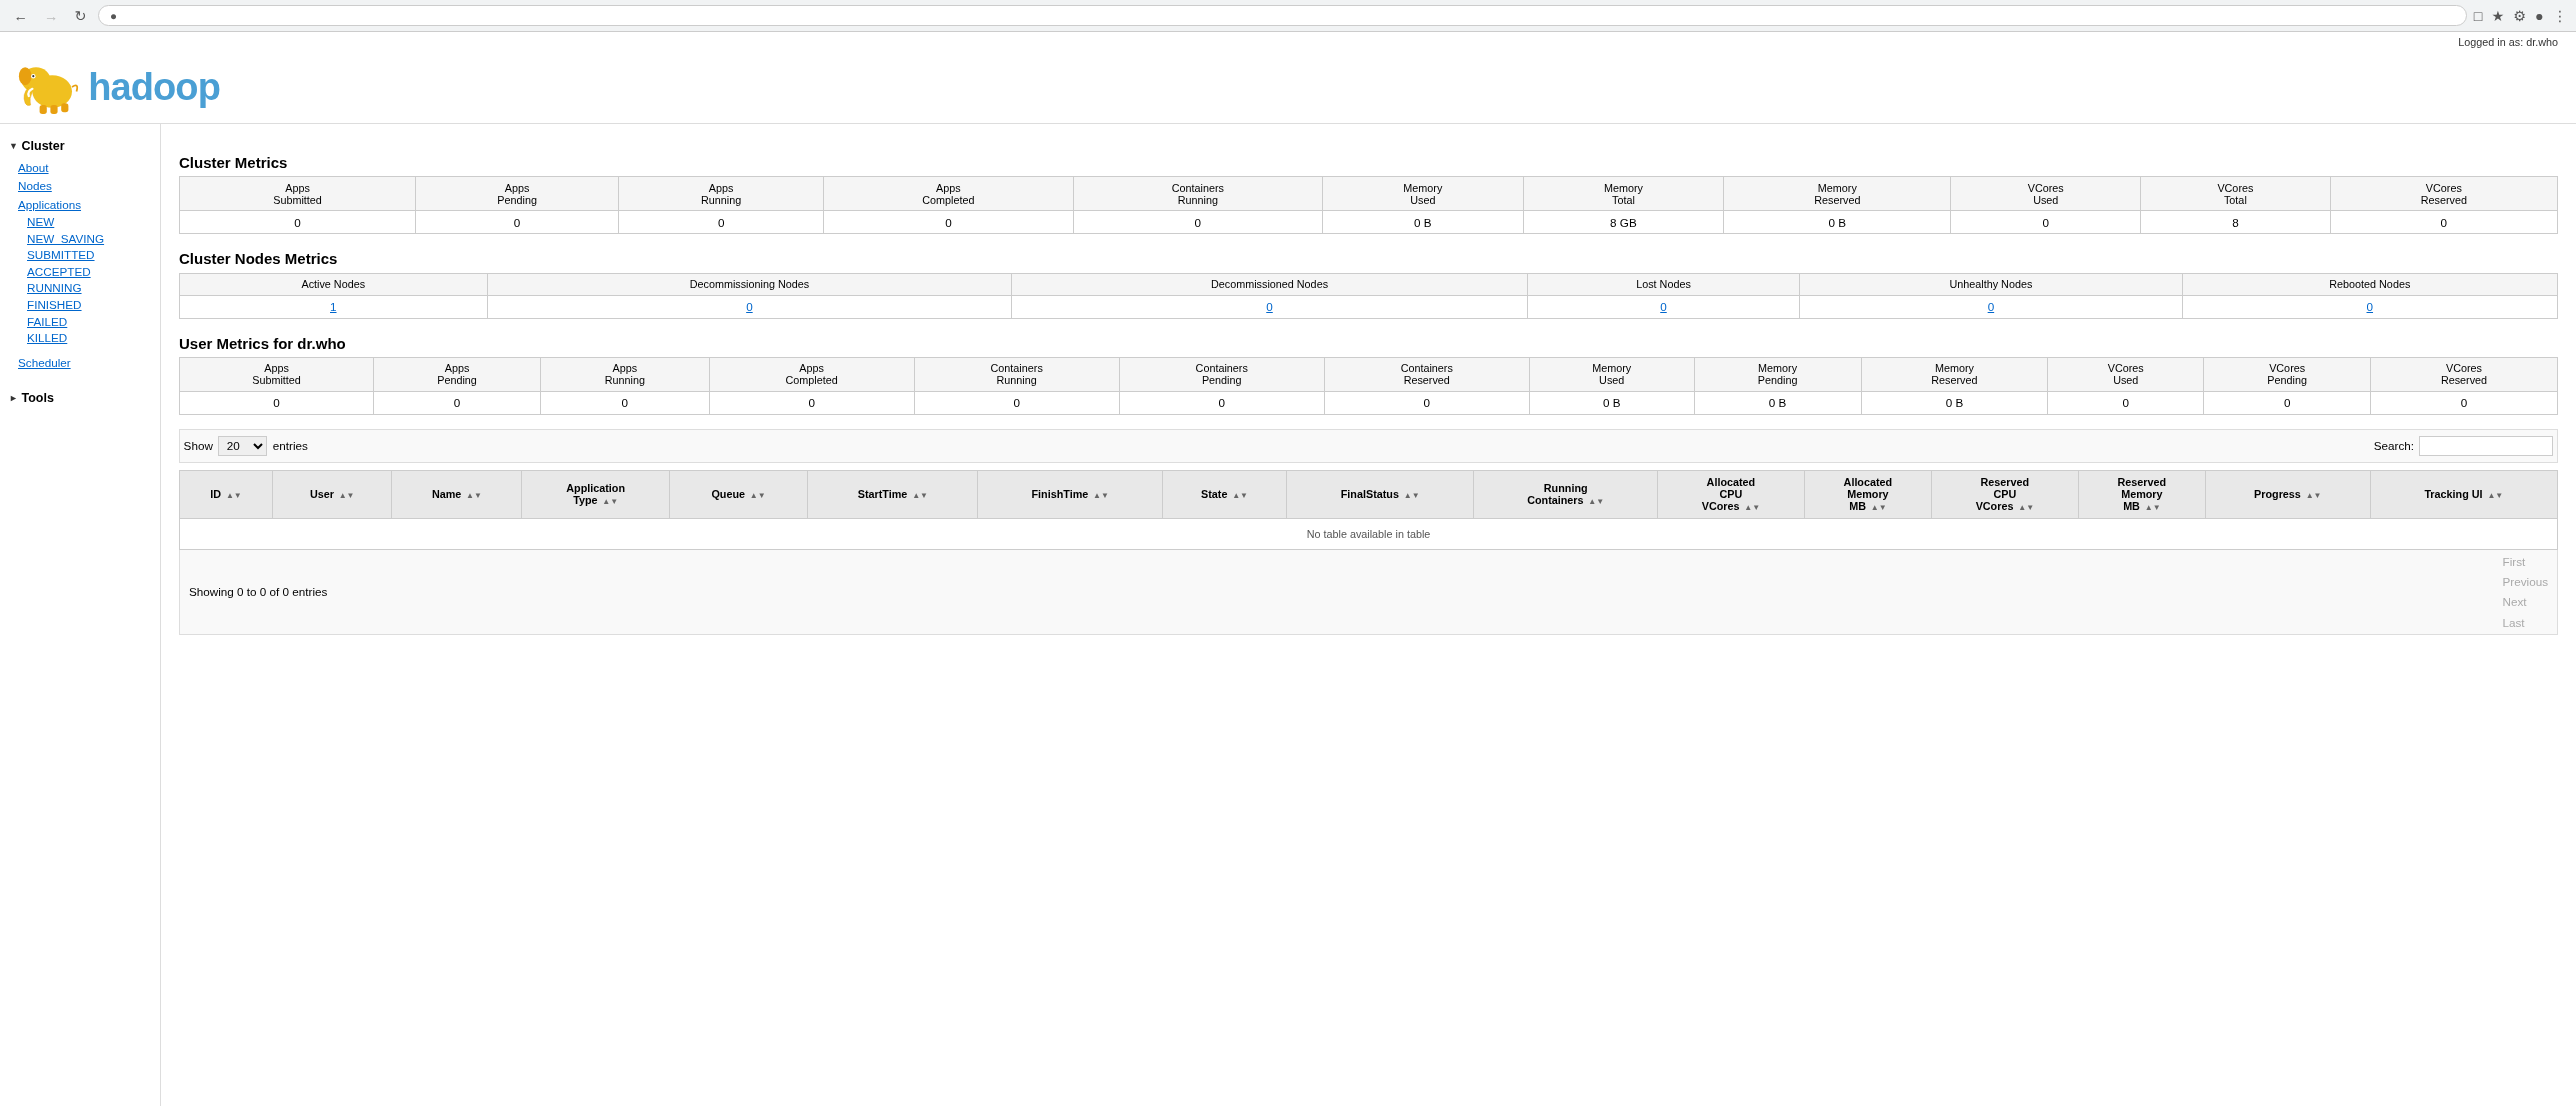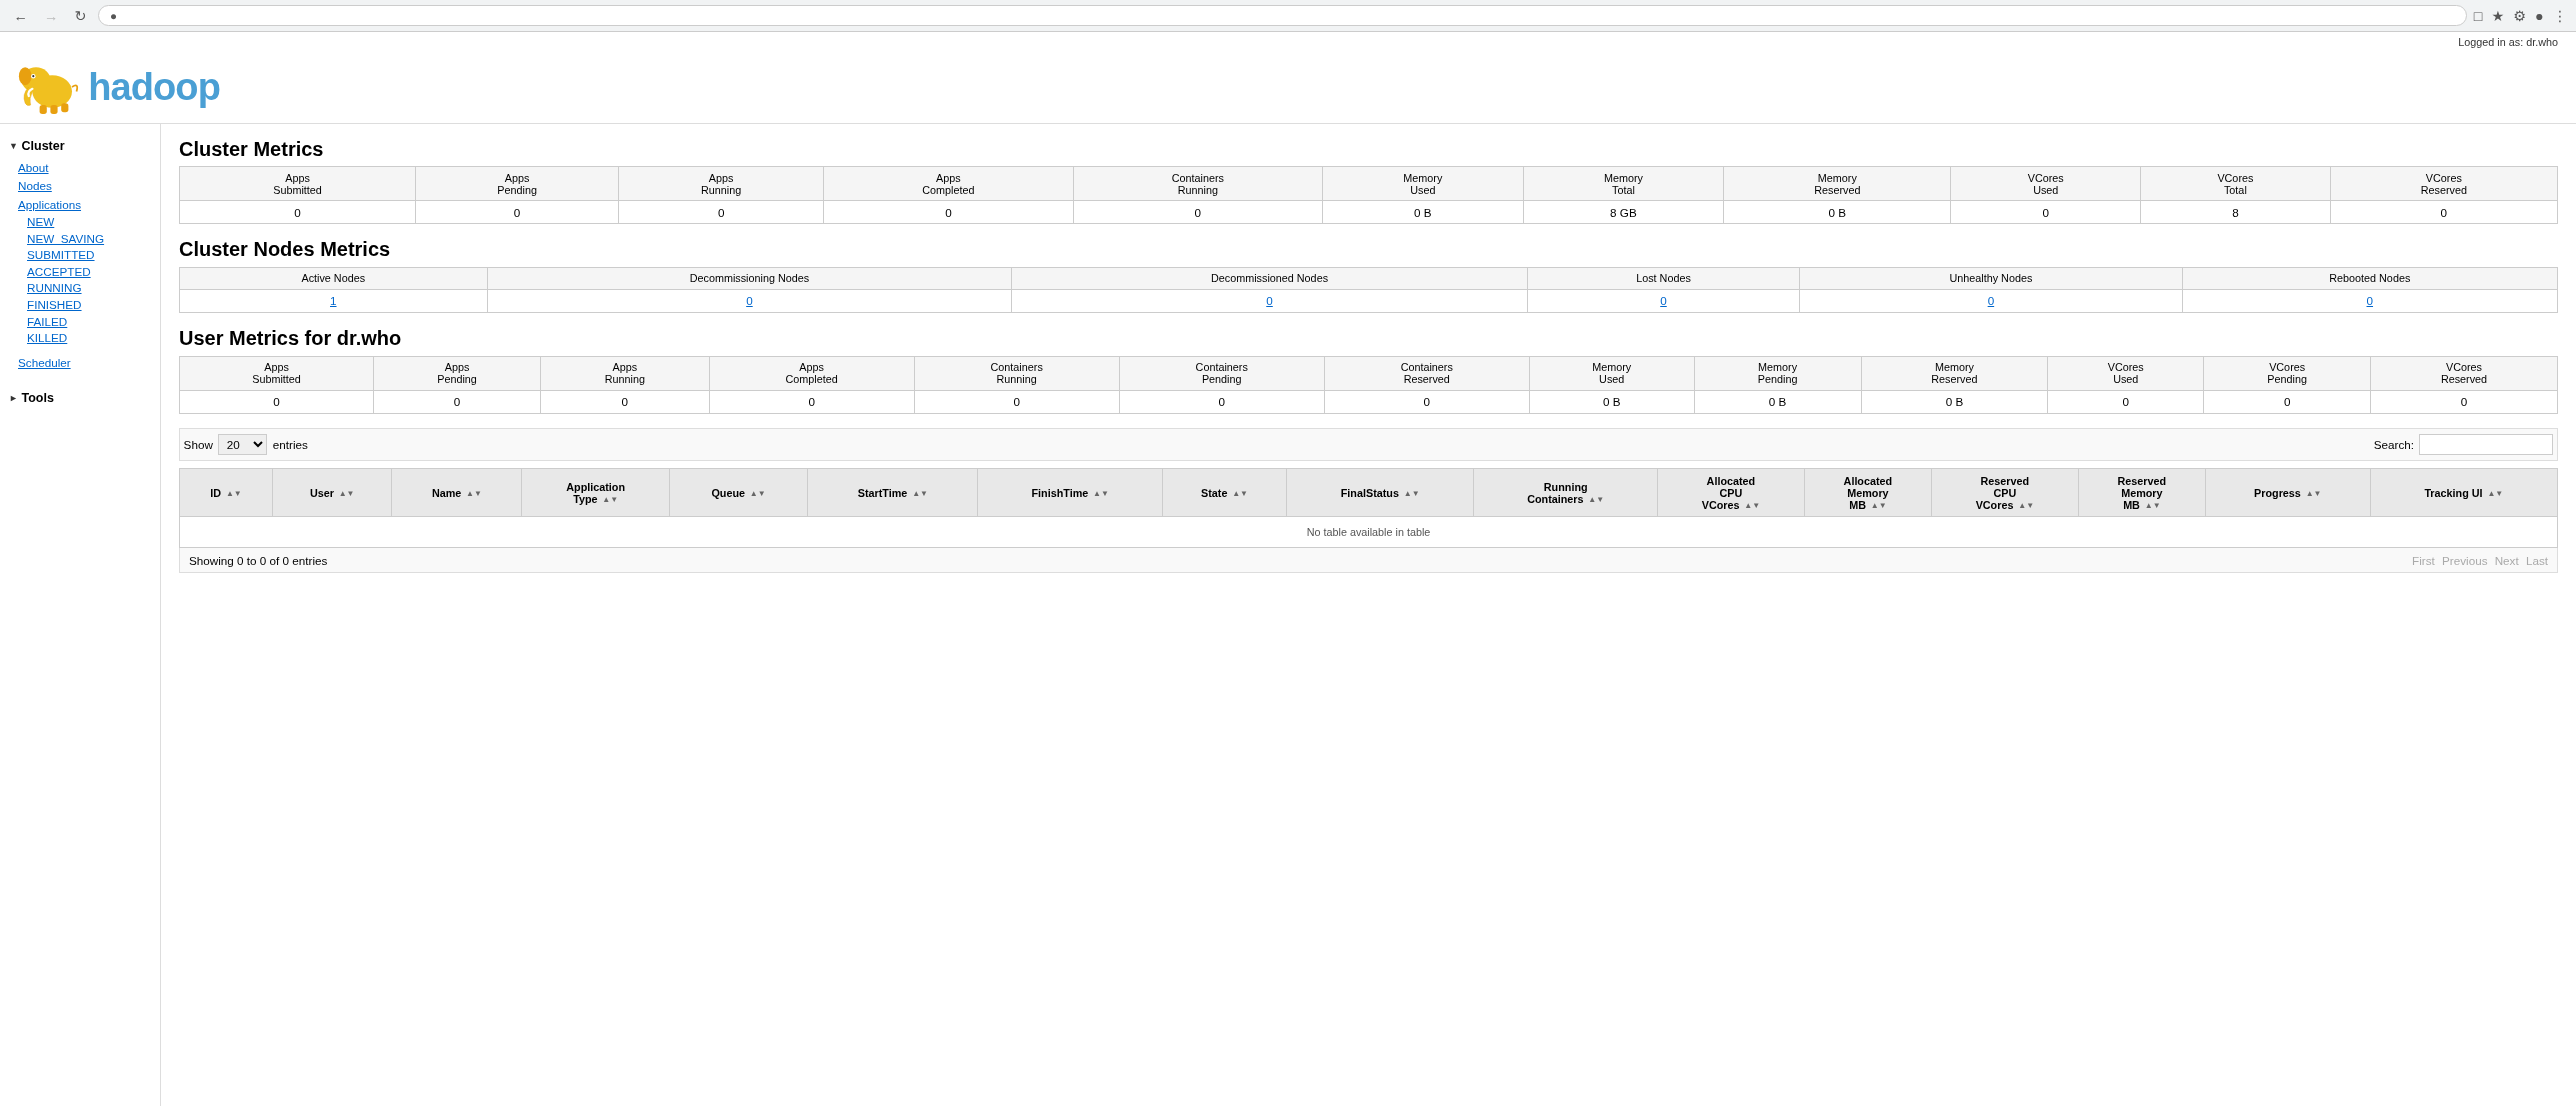--- a/index.html
+++ b/index.html
@@ -121,24 +121,25 @@
 
     
     .content-area {
       flex: 1;
       padding: 13.4px 18px;
       overflow-x: auto;
     }
 
     
     .section-title {
-      font-size: 20px;
+      font-size: 15px;
       font-weight: bold;
       margin-bottom: 5.4px;
       color: #000;
+      margin-top: 16px;
     }
 
     
     .metrics-table {
       width: 100%;
       border-collapse: collapse;
       margin-bottom: 14.3px;
       border: 0.9px solid #ccc;
     }
     .metrics-table th {
@@ -217,21 +218,21 @@
     
     .table-footer {
       display: flex;
       justify-content: space-between;
       align-items: center;
       padding: 5.4px 9px;
       background: #f9f9f9;
       border: 0.9px solid #ddd;
       border-top: none;
     }
-    .pagination-btns { display: flex; gap: 7.2px; }
+    .pagination-btns { display: flex; gap: 7.2px; flex-direction: column; }
     .pagination-btn {
       color: #aaa;
       cursor: default;
       font-size: 11.7px;
       text-decoration: none;
     }
   </style>
 </head>
 <body>
 

